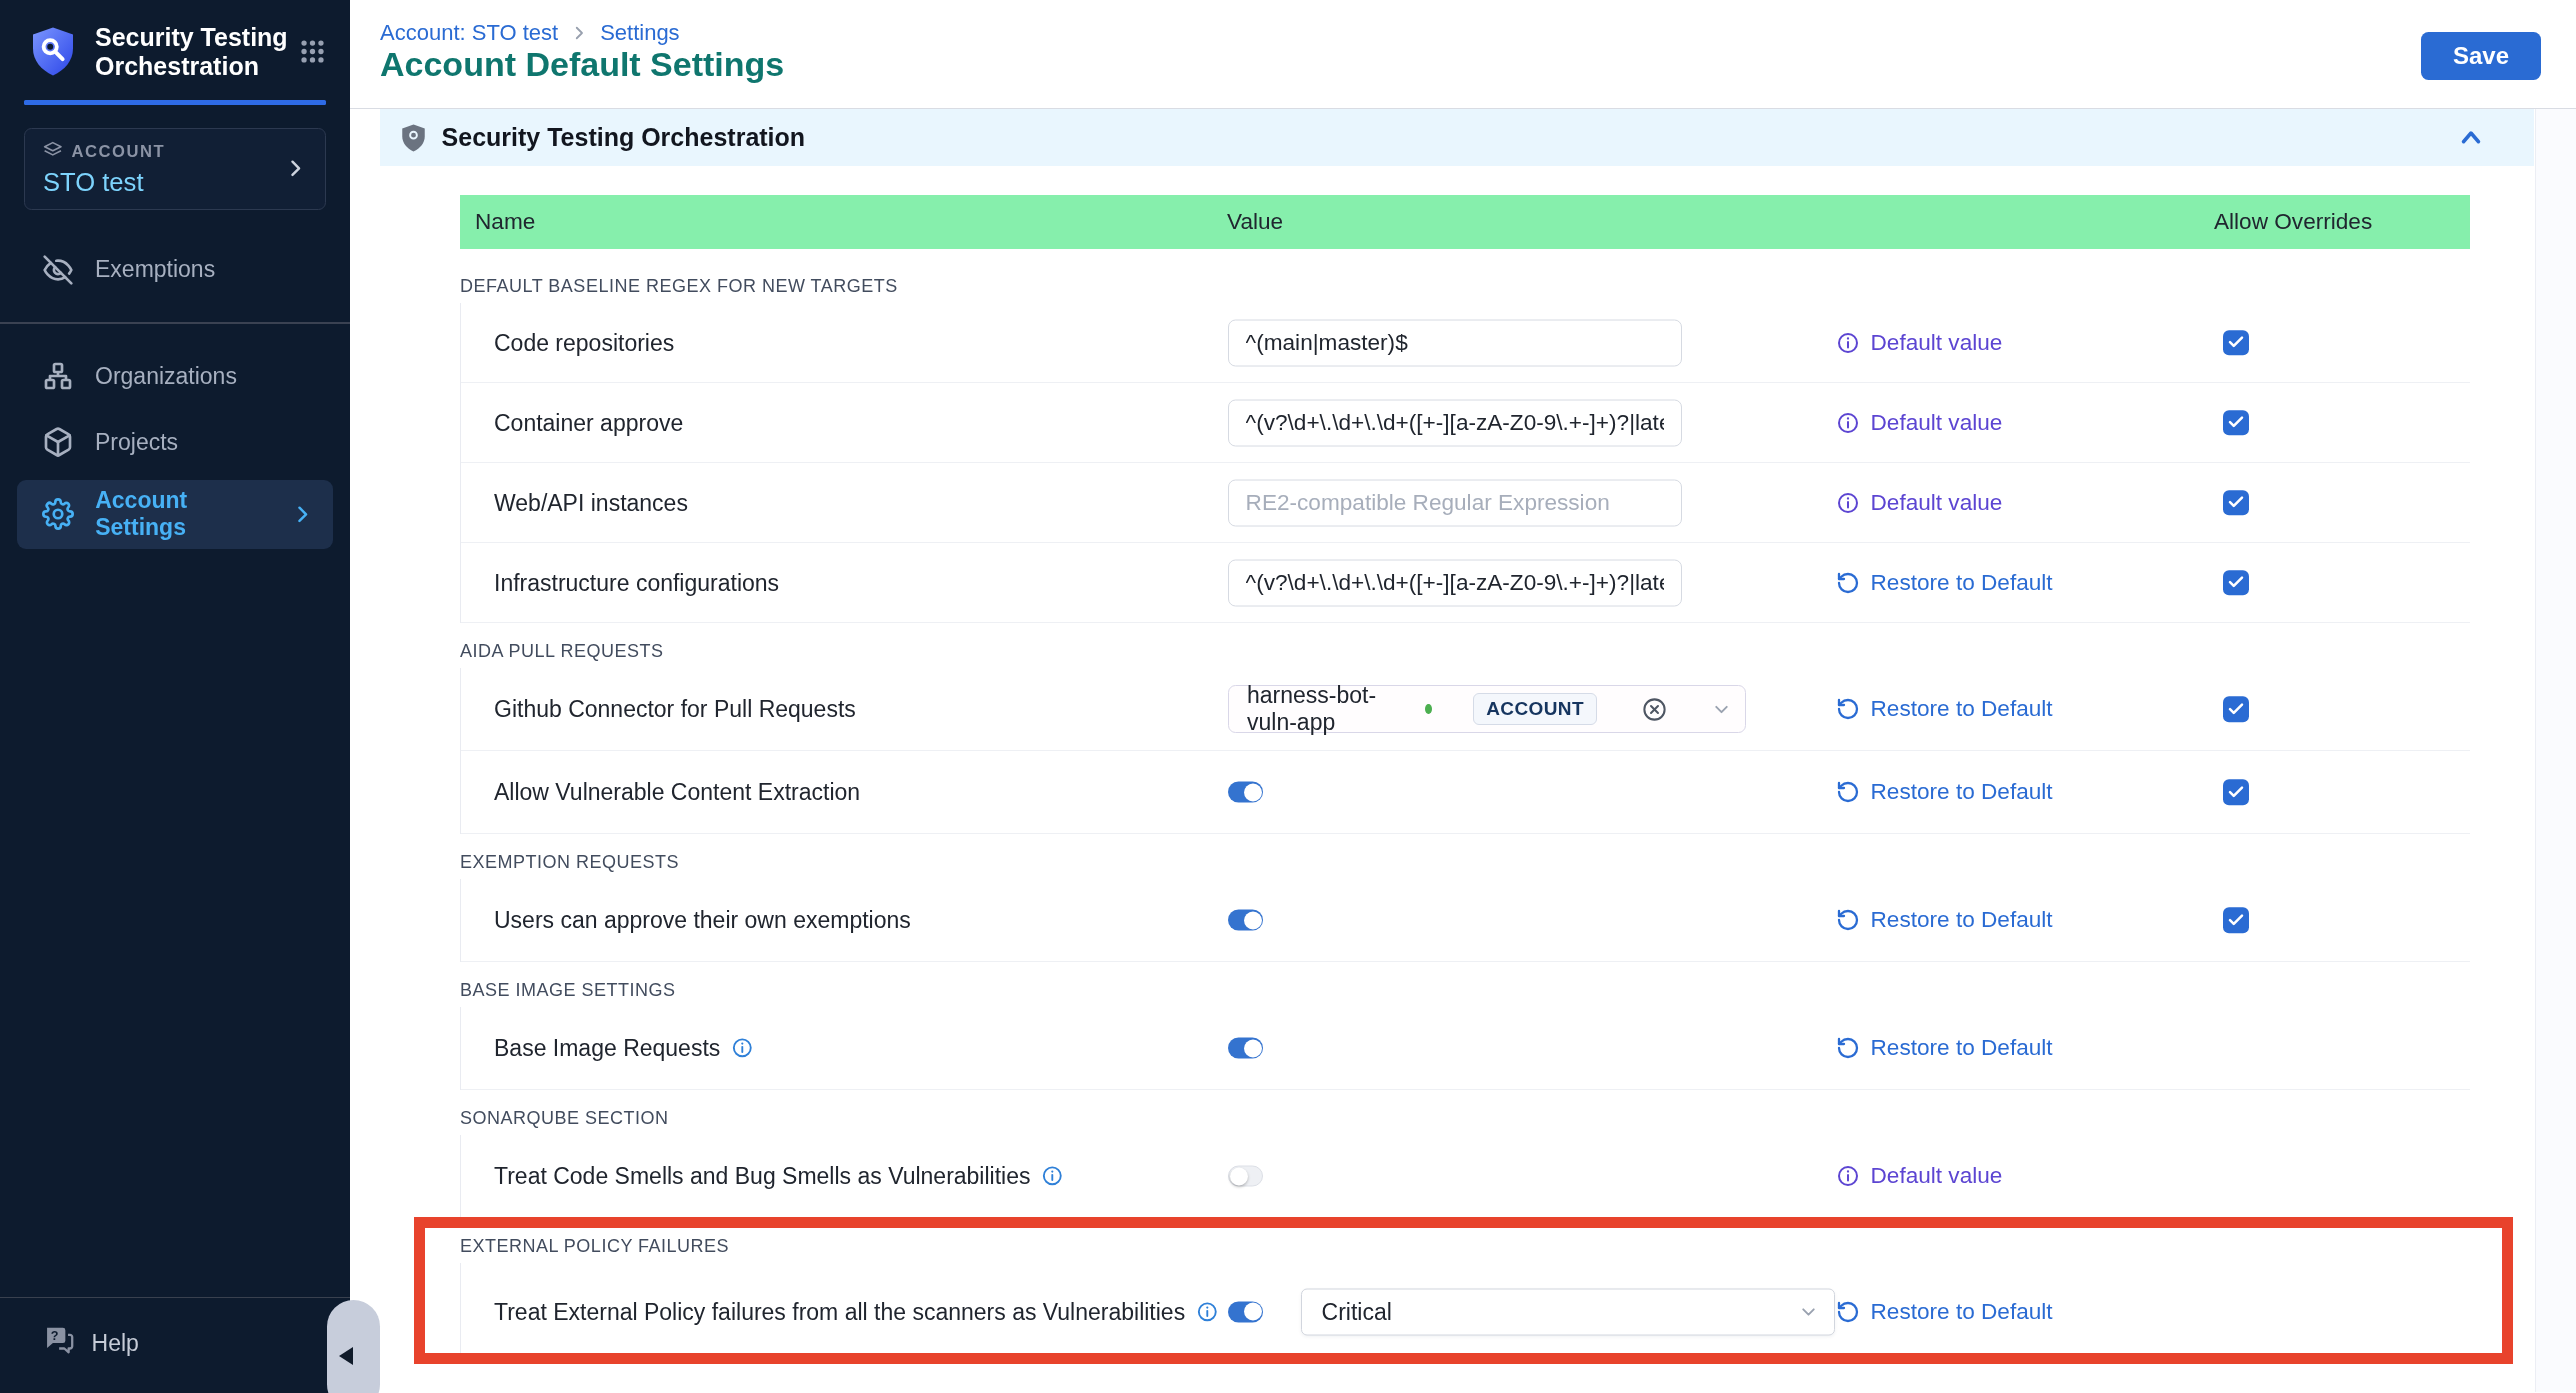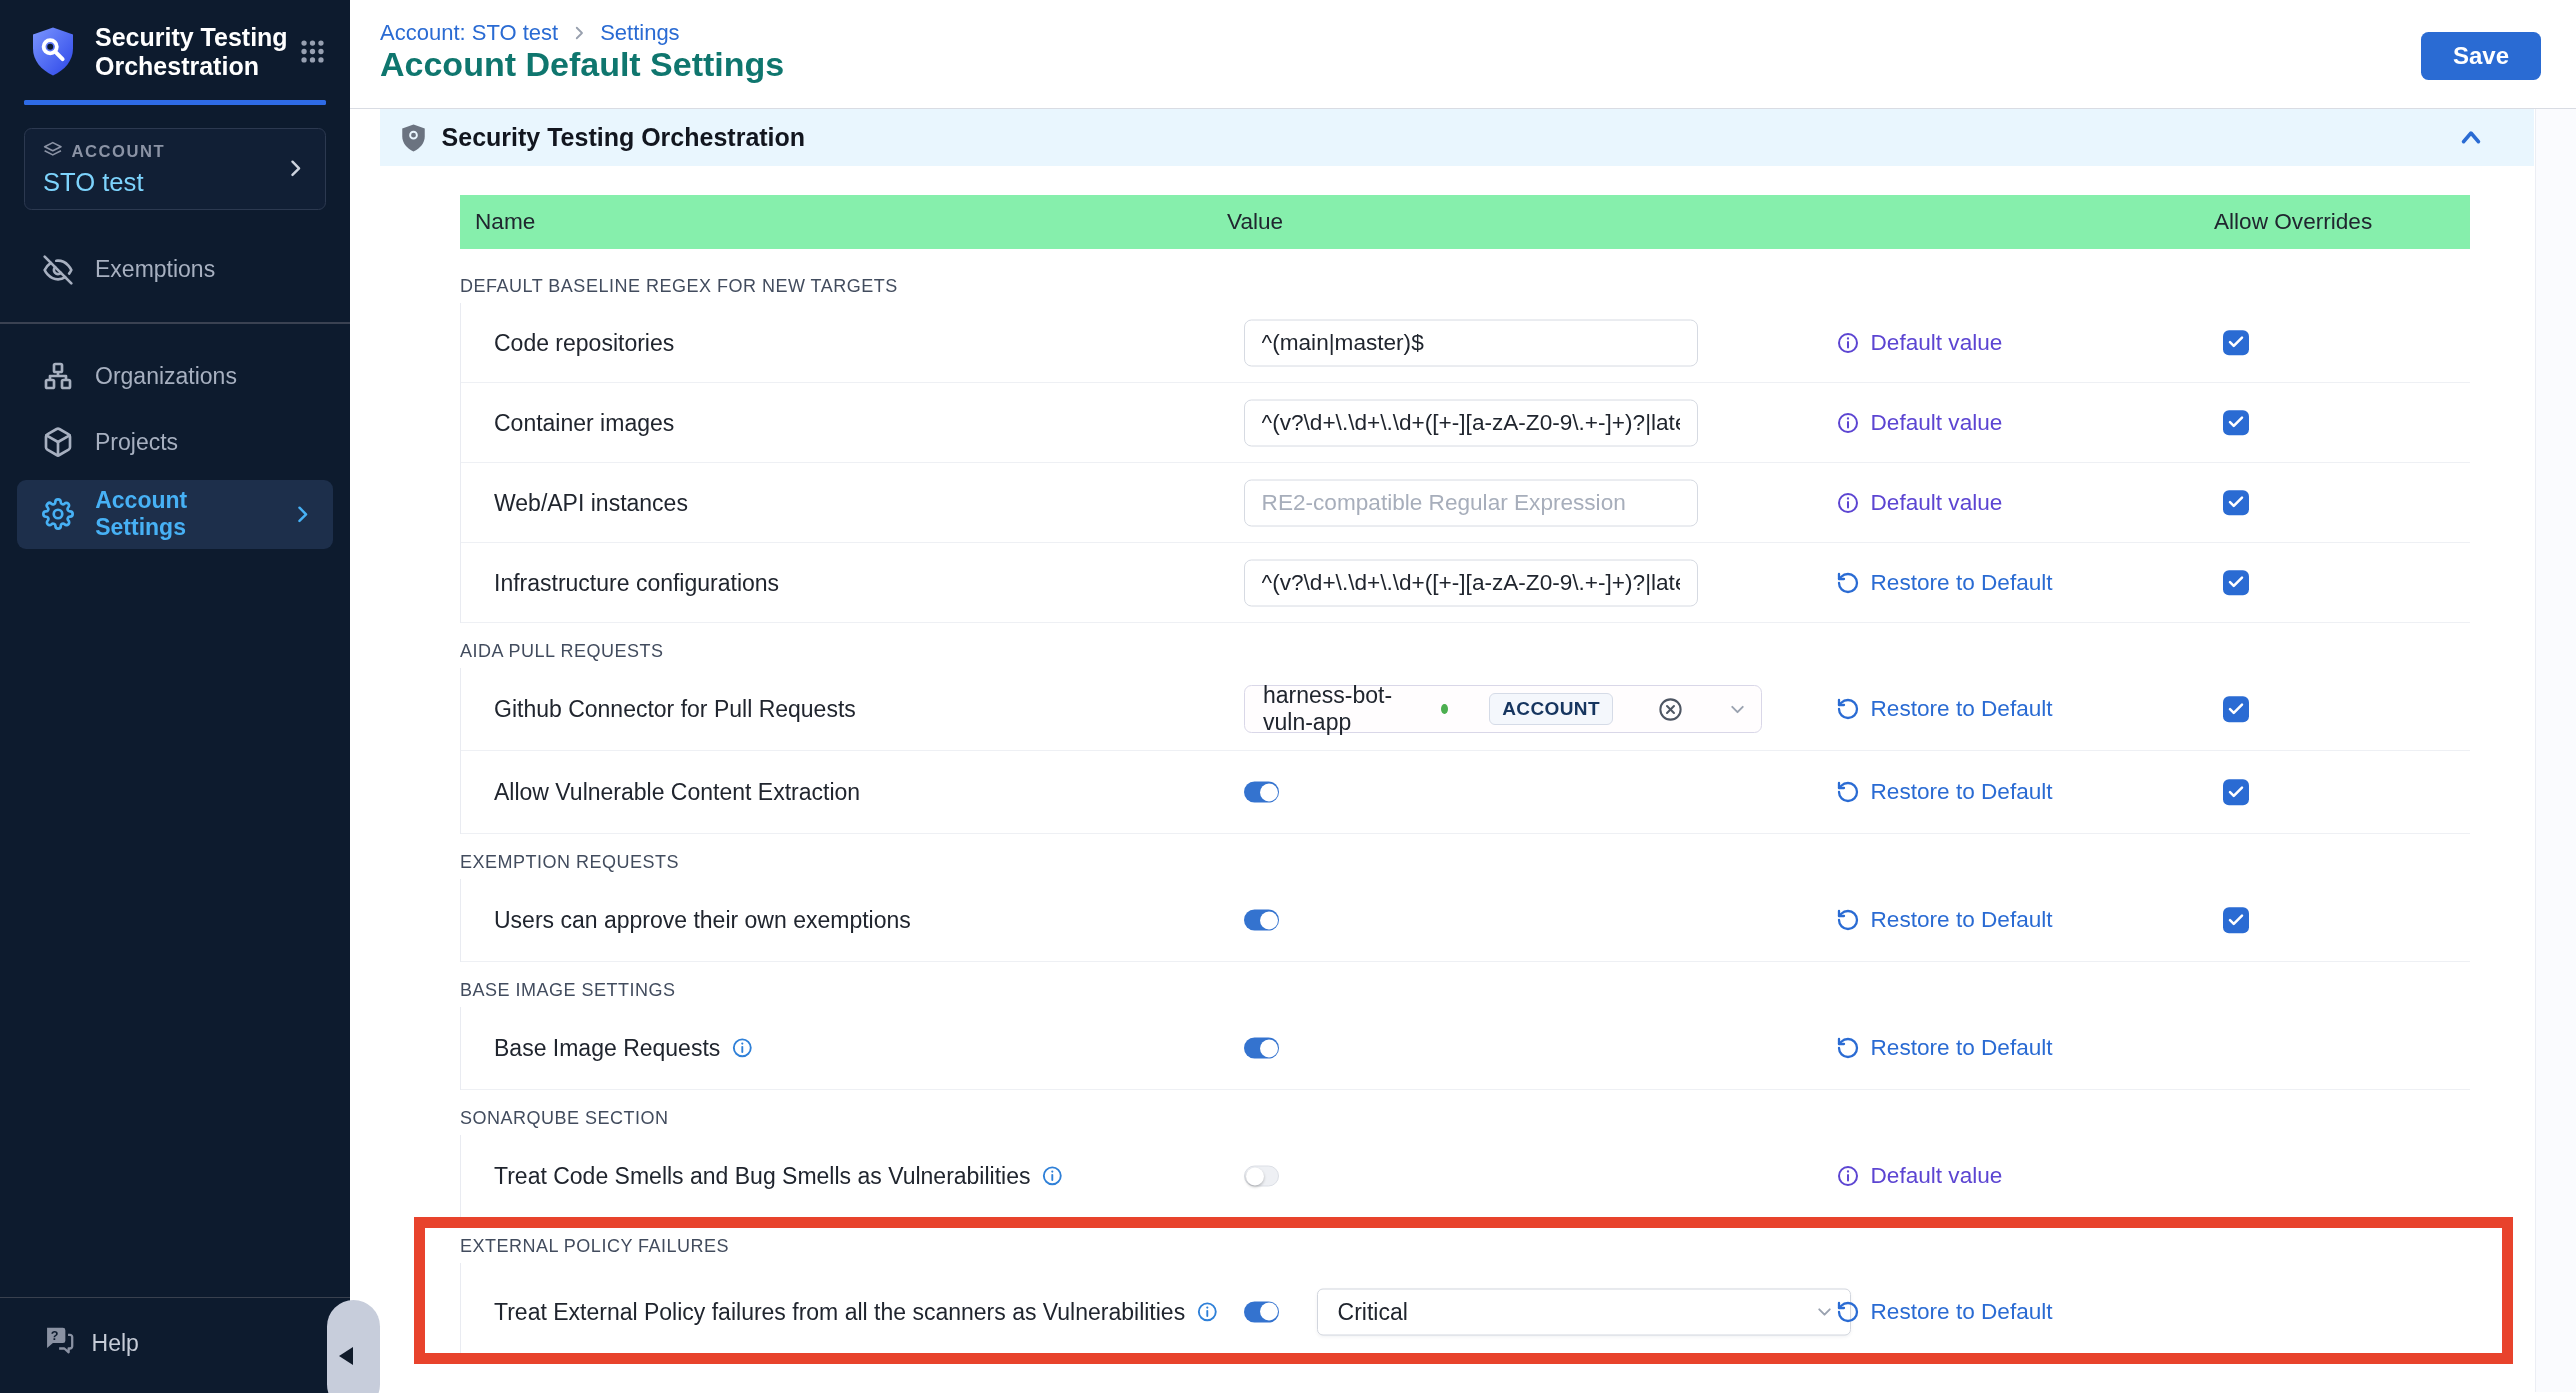--- a/index.html
+++ b/index.html
@@ -81,21 +81,21 @@
 
   .rows { border-left:1.5px solid #e9ebf1; }
   .row { position:relative; border-bottom:1.5px solid #eef0f4; }
   .row.h106{height:80px;} .row.h110{height:83px;} .row.h130{height:98px;}
 
   .cell-name { position:absolute; left:33px; top:50%; transform:translateY(-50%); display:flex; align-items:center; gap:10.5px; }
   .row-label { font-size:23px; color:#20252e; white-space:nowrap; }
   .info-icon { width:22.6px; height:22.6px; color:#2f80d8; display:inline-flex; cursor:pointer; }
   .info-icon svg { width:22.6px; height:22.6px; }
 
-  .cell-value { position:absolute; left:783px; top:50%; transform:translateY(-50%); display:flex; align-items:center; }
+  .cell-value { position:absolute; left:767px; top:50%; transform:translateY(-50%); display:flex; align-items:center; }
 
   .regex-input { width:454px; height:47px; border:1.5px solid #d6dae2; border-radius:7.5px; padding:0 16.6px;
                  font-size:22.6px; color:#20252e; font-family:inherit; background:#fff; }
   .regex-input::placeholder { color:#a7aebb; }
 
   .connector-box { width:518px; height:48px; border:1.5px solid #d9d7e8; border-radius:7.5px; background:#fffdfe;
                    display:flex; align-items:center; padding:0 13.5px 0 18px; cursor:pointer;gap:32px; }
   .conn-name { font-size:23px; color:#20252e; }
   .green-dot { width:10.5px; height:10.5px; border-radius:50%; background:var(--green-dot,#4caf50); margin-left:auto; }
   .acct-chip { margin-left:9px; font-size:19px; font-weight:700; color:#16355f; background:#f4f7fc;
@@ -319,21 +319,21 @@
                   <span class="act-label">Default value</span>
                 </div>
                 <div class="checkbox checked">
                   <svg viewBox="0 0 24 24" fill="none" stroke="#ffffff" stroke-width="3.4" stroke-linecap="round" stroke-linejoin="round">
                     <polyline points="20 6 9 17 4 12"></polyline>
                   </svg>
                 </div>
               </div>
               <div class="row h106">
                 <div class="cell-name">
-                  <span class="row-label">Container images</span>
+                  <span class="row-label">Container approve</span>
                 </div>
                 <div class="cell-value">
                   <input class="regex-input" value="^(v?\d+\.\d+\.\d+([+-][a-zA-Z0-9\.+-]+)?|late" style="">
                 </div>
                 <div class="cell-action default">
                   <span class="act-icon">
                     <svg viewBox="0 0 24 24" fill="none" stroke="currentColor" stroke-width="2">
                       <circle cx="12" cy="12" r="9"></circle>
                       <line x1="12" y1="11" x2="12" y2="16.4" stroke-linecap="round"></line>
                       <circle cx="12" cy="7.5" r="1.15" fill="currentColor" stroke="none"></circle>

